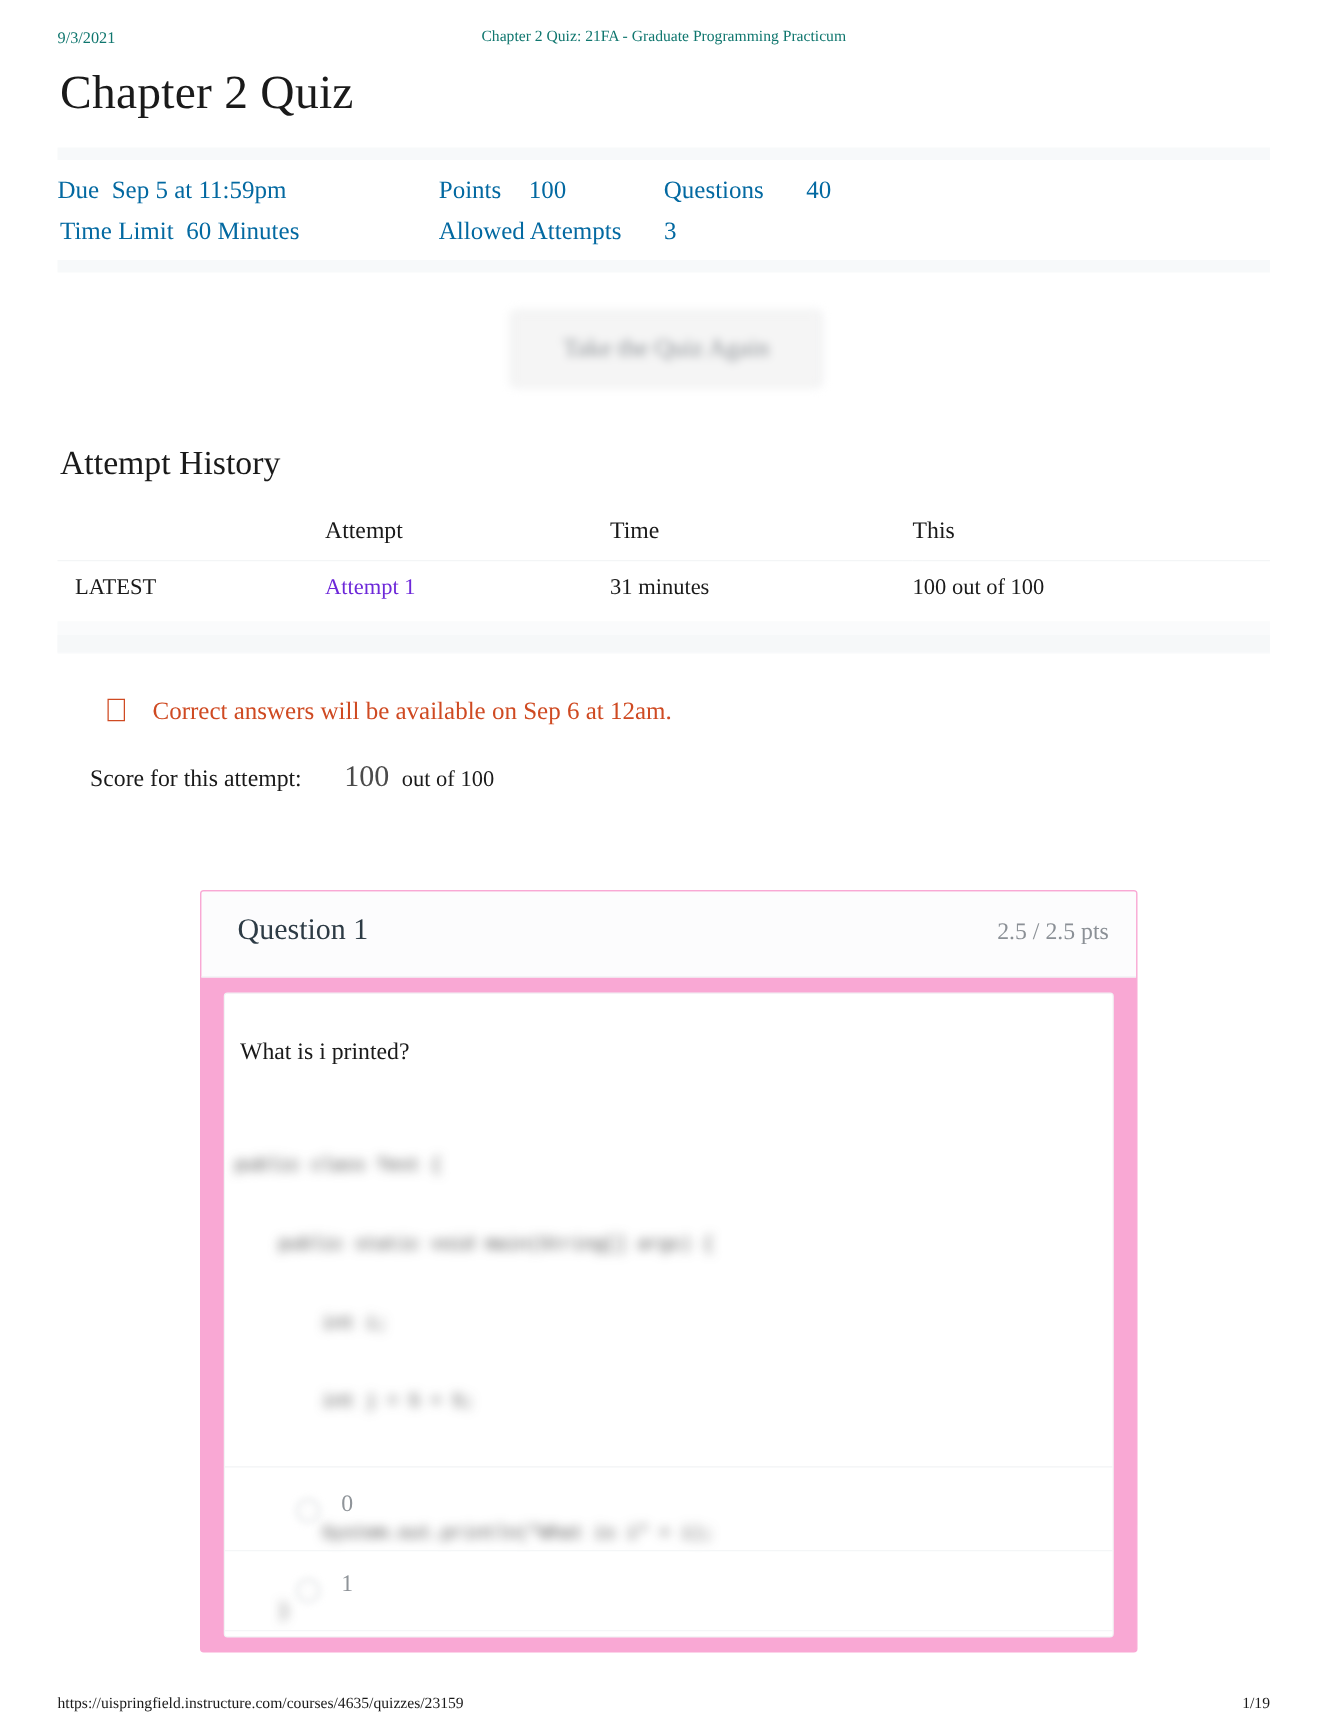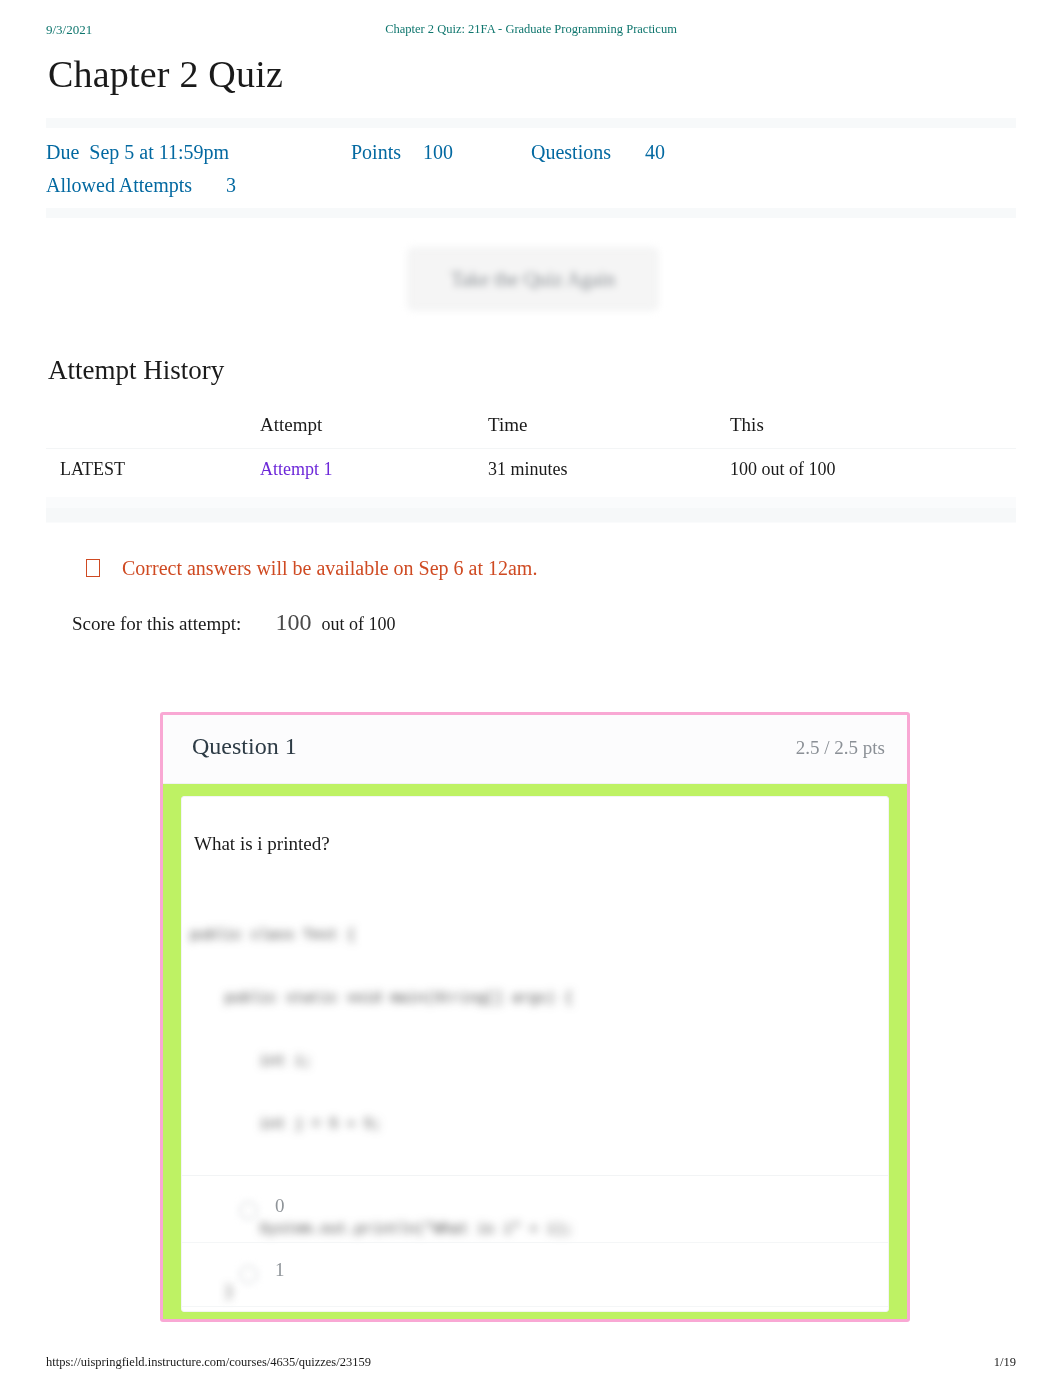--- a/index.html
+++ b/index.html
@@ -202,22 +202,22 @@
   }
   .score-outof { font-size: 18px; }
 
   
   .question-card {
     position: absolute;
     left: 160px;
     top: 712px;
     width: 750px;
     height: 610px;
-    background: #bef264;
-    border: 3px solid #f9a8d4;
+    background: #f9a8d4;
+    border: 1px solid #f9a8d4;
     border-radius: 3px;
     box-sizing: border-box;
     overflow: hidden;
   }
   .q-header {
     height: 68px;
     background: #fcfcfd;
     border-bottom: 1px solid #f0f2f3;
     position: relative;
   }
@@ -335,20 +335,21 @@
   <div class="strip-rule"></div>
   <div class="detail-rows">
 
     <div class="detail-line">
       <span class="seg-due"><span class="dl-label">Due</span><span class="gapsm"></span><span class="dl-value">Sep 5 at 11:59pm</span></span>
       <span class="seg-points"><span class="dl-label">Points</span><span class="gapmd"></span><span class="dl-value">100</span></span>
       <span class="seg-quest"><span class="dl-label">Questions</span><span class="gaplg"></span><span class="dl-value">40</span></span>
     </div>
 
     <div class="detail-line">
+      <span class="seg-tl"><span class="dl-label">Time Limit</span><span class="gapsm"></span><span class="dl-value">60 Minutes</span></span>
       <span class="seg-att"><span class="dl-label">Allowed Attempts</span><span class="gaplg"></span><span class="dl-value">3</span></span>
     </div>
 
   </div>
   <div class="strip-rule"></div>
 </div>
 
 <div class="retake-wrap">
   <div class="retake-btn">Take the Quiz Again</div>
 </div>

